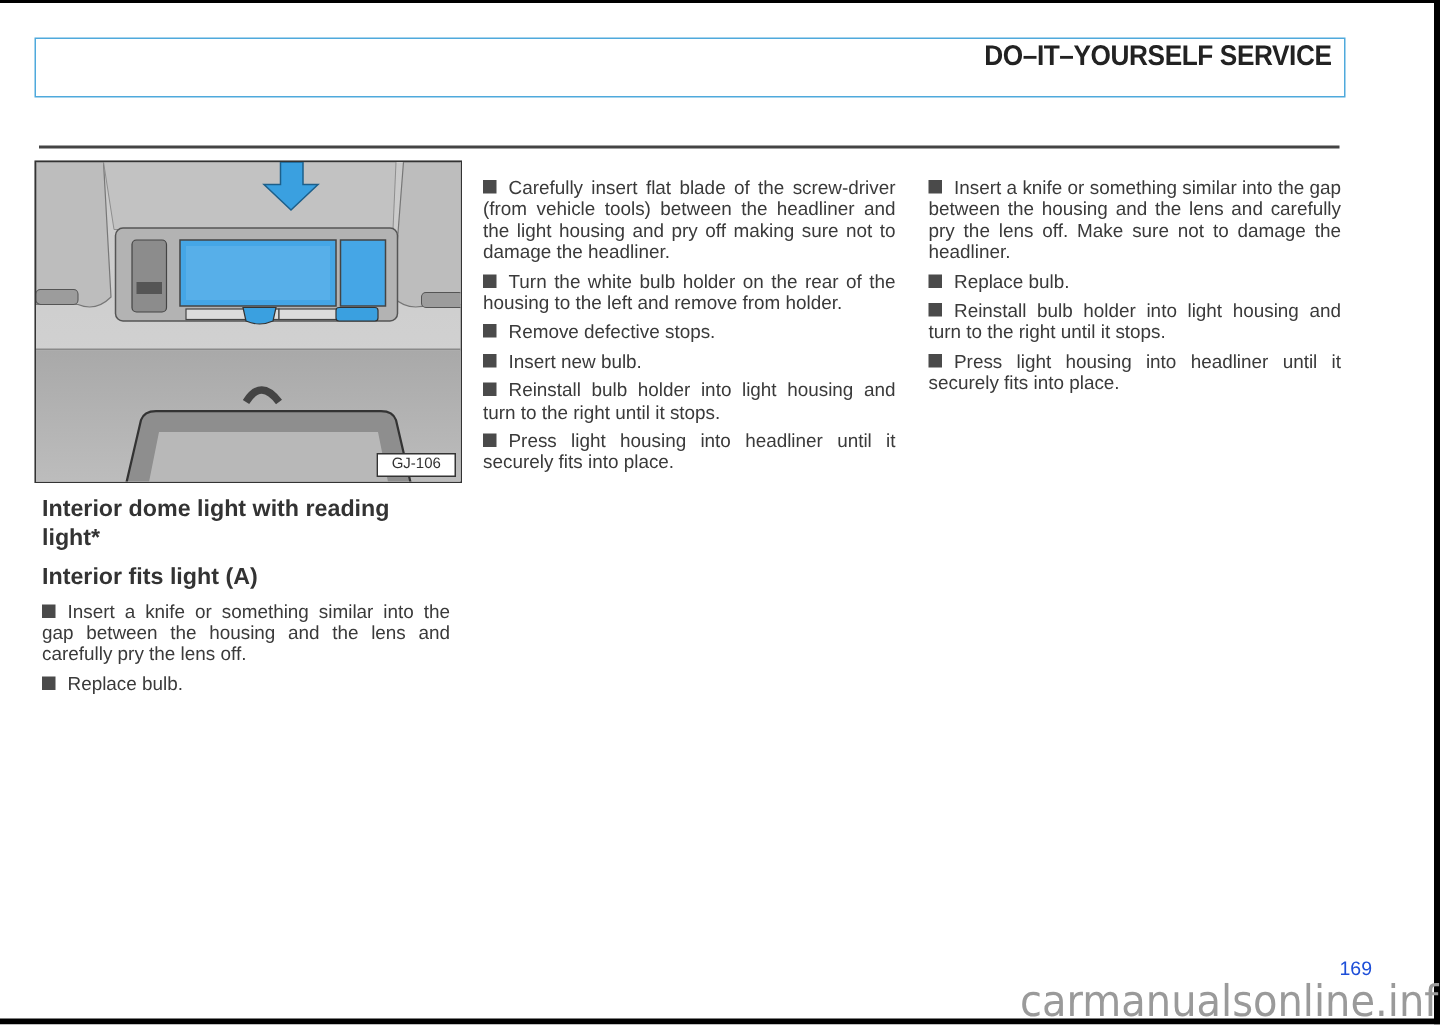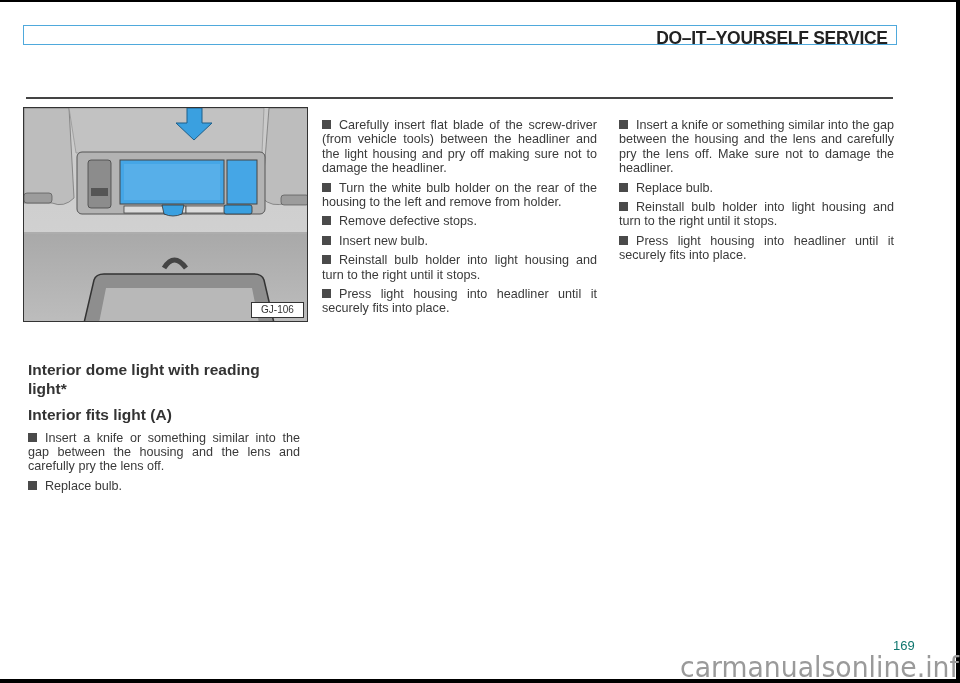--- a/index.html
+++ b/index.html
@@ -5,21 +5,21 @@
   html, body { margin: 0; padding: 0; }
   body {
     width: 960px; height: 683px; position: relative; overflow: hidden;
     background: #ffffff; font-family: "Liberation Sans", sans-serif; color: #333;
   }
   .frame-top { position: absolute; left: 0; top: 0; width: 960px; height: 2px; background: #000; }
   .frame-bottom { position: absolute; left: 0; top: 679px; width: 960px; height: 4px; background: #000; }
   .frame-right { position: absolute; left: 956px; top: 0; width: 4px; height: 683px; background: #000; }
 
   .header-box {
-    position: absolute; left: 23px; top: 25px; width: 874px; height: 20px;
+    position: absolute; left: 23px; top: 25px; width: 874px; height: 40px;
     border: 1.5px solid #4fa9dc; box-sizing: border-box;
   }
   .header-title {
     position: absolute; right: 8px; top: 1px;
     font-size: 19px; font-weight: bold; color: #222; letter-spacing: -0.3px;
     transform: scaleX(0.92); transform-origin: right center;
   }
   .rule { position: absolute; left: 26px; top: 97px; width: 867px; height: 2px; background: #444; }
 
   .figure {
@@ -34,28 +34,28 @@
   }
 
   .col { position: absolute; font-size: 12.6px; line-height: 14.4px; color: #3a3a3a; }
   .col h2 { margin: 0; font-size: 15.5px; font-weight: bold; color: #333; line-height: 18.5px; }
   .col p { margin: 0; text-align: justify; }
   .col .item { margin-top: 5px; text-align: justify; }
   .bullet {
     display: inline-block; width: 9px; height: 9px; background: #4a4a4a;
     margin-right: 8px; vertical-align: 0px;
   }
-  .col1 { left: 28px; top: 330px; width: 272px; margin-top: 30px; }
+  .col1 { left: 28px; top: 330px; width: 272px; }
   .col2 { left: 322px; top: 113px; width: 275px; }
   .col3 { left: 619px; top: 113px; width: 275px; }
   .col1 h2.first { line-height: 19px; }
   .col1 h2.second { margin-top: 8px; }
   .col h2 + .item { margin-top: 6px; }
 
-  .page-number { position: absolute; left: 893px; top: 638px; font-size: 13px; color: #0f766e; }
+  .page-number { position: absolute; left: 893px; top: 638px; font-size: 13px; color: #1d4ed8; }
   .watermark {
     position: absolute; left: 680px; top: 650px; font-size: 29px; color: #9a9a9a;
     letter-spacing: 0px; font-family: "DejaVu Sans", sans-serif; transform: scaleX(0.92); transform-origin: left center;
   }
 </style>
 </head>
 <body>
 
 <div class="frame-top"></div>
 <div class="frame-right"></div>

